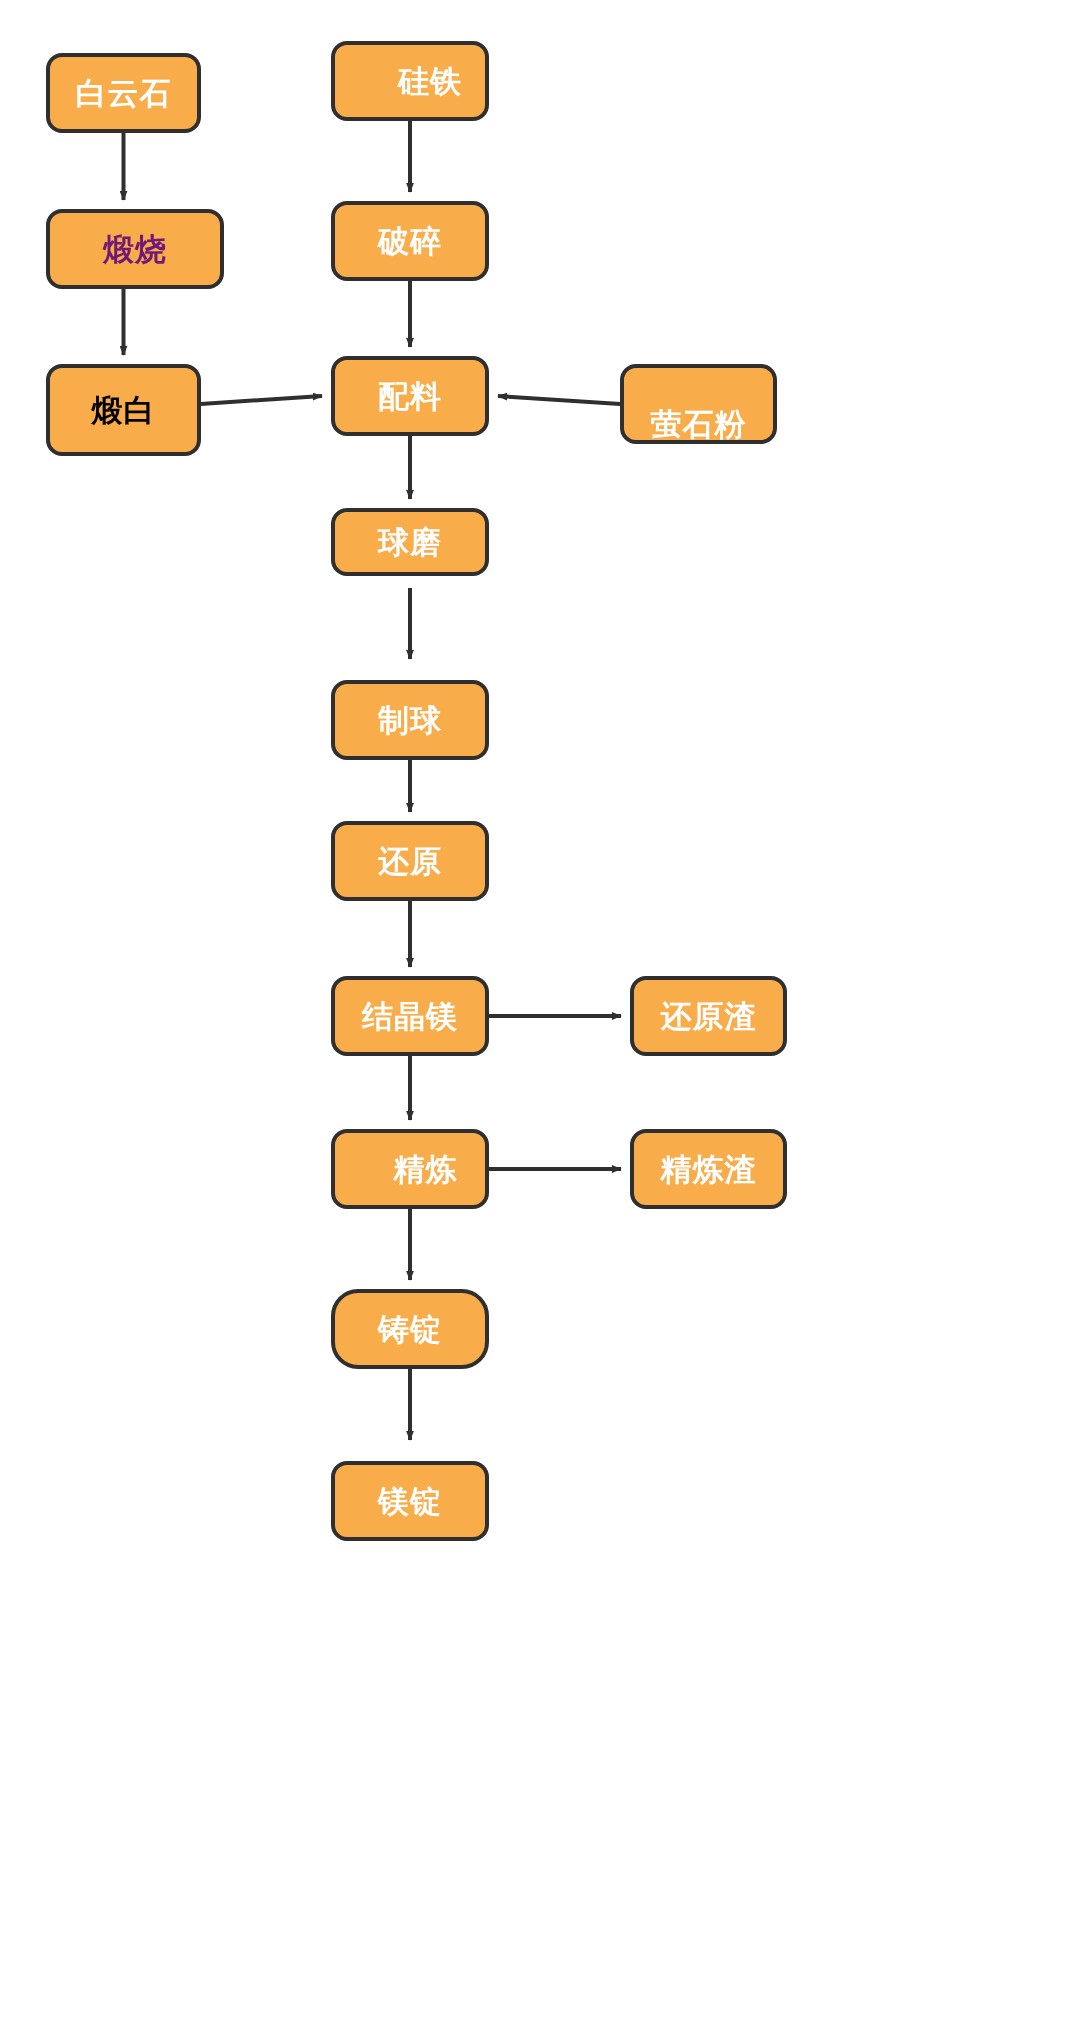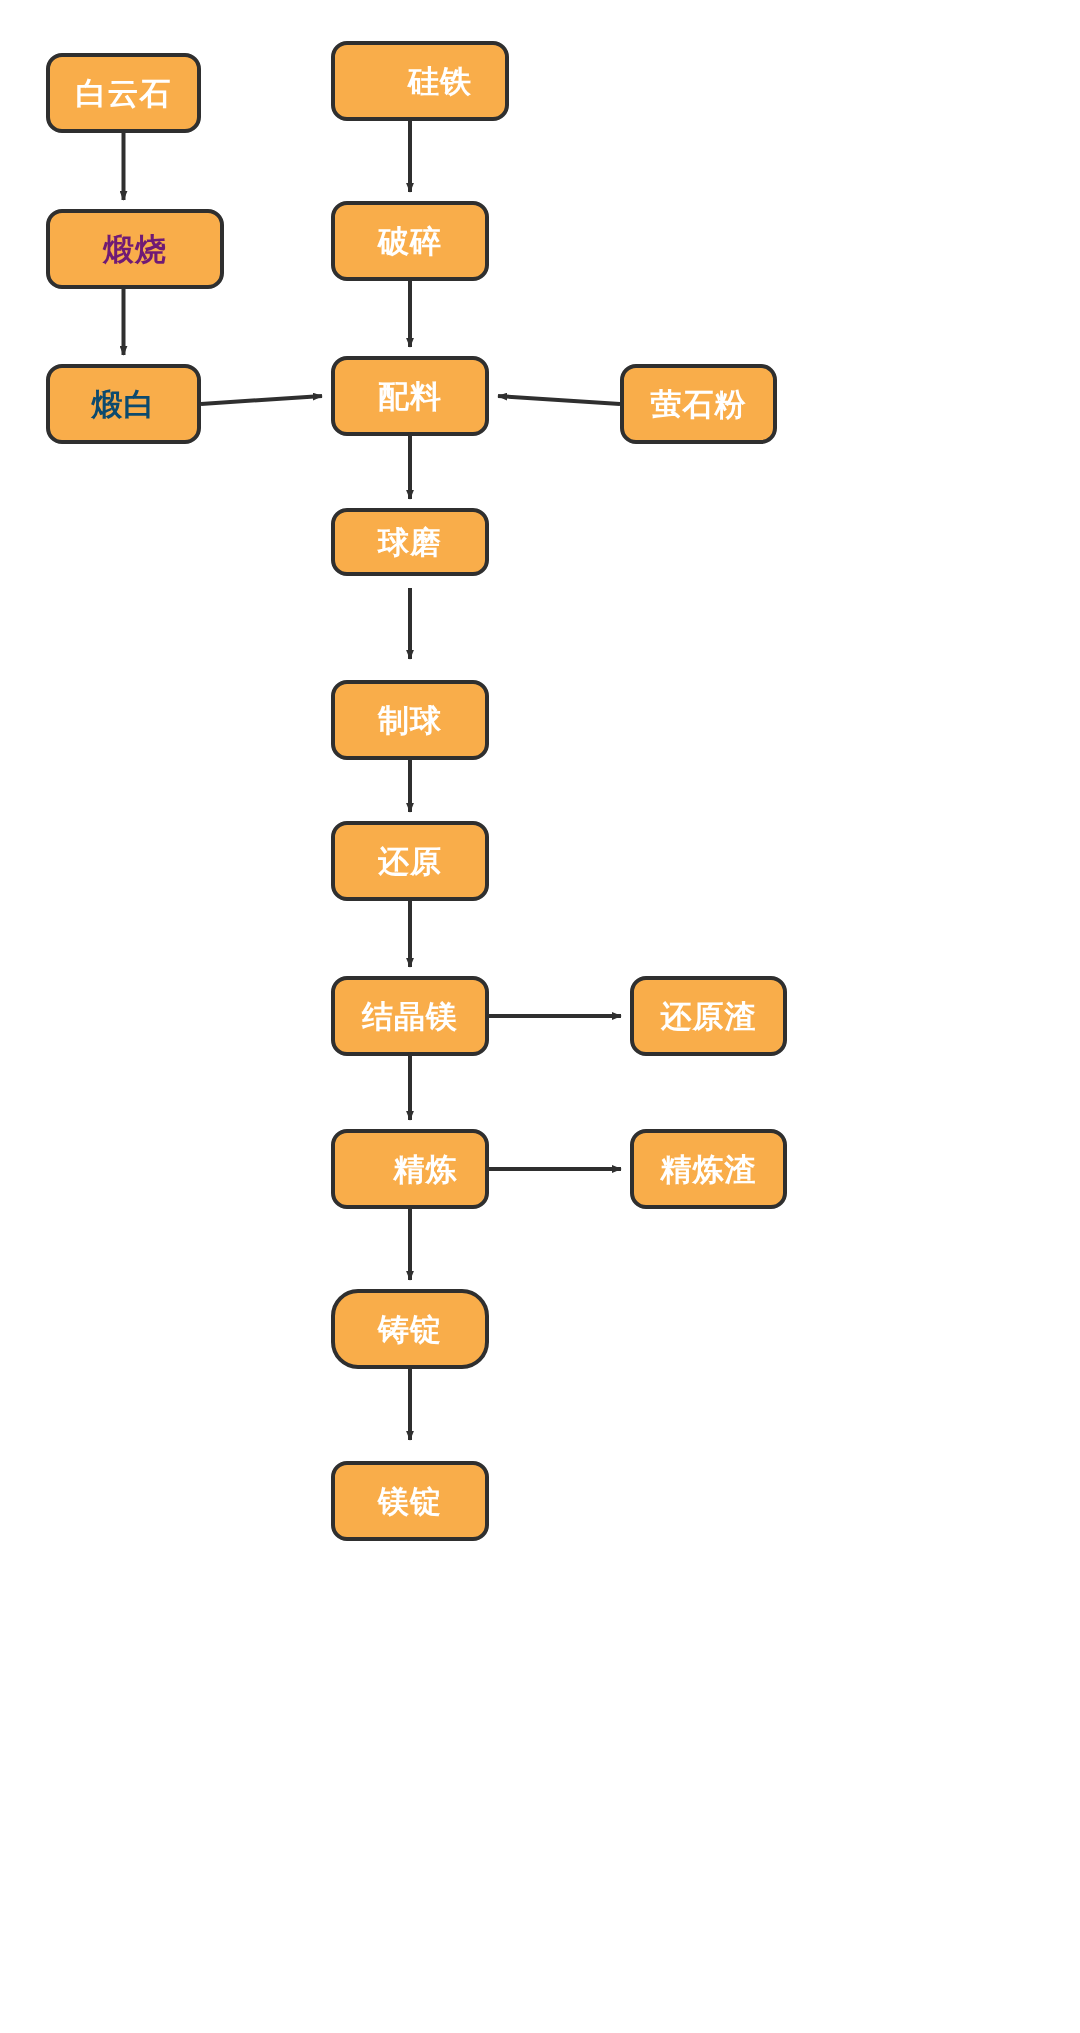--- a/index.html
+++ b/index.html
@@ -82,24 +82,24 @@
       </g>
   </svg>
 
   <div id="node-layer">
       <div class="node" style="left: 46px; top: 53px; width: 155px; height: 80px; background: rgb(249, 173, 74); border-color: rgb(47, 47, 47); color: rgb(255, 255, 255);">
         <span class="node-label">白云石</span>
       </div>
       <div class="node" style="left: 46px; top: 209px; width: 178px; height: 80px; background: rgb(249, 173, 74); border-color: rgb(47, 47, 47); color: #701a75; text-align: right;">
         <span class="node-label">煅烧</span>
       </div>
-      <div class="node" style="left: 46px; top: 364px; width: 155px; height: 80px; background: rgb(249, 173, 74); border-color: rgb(47, 47, 47); color: #0c4a6e;">
+      <div class="node" style="left: 46px; top: 364px; width: 155px; height: 92px; background: rgb(249, 173, 74); border-color: rgb(47, 47, 47); color: #000000;">
         <span class="node-label">煅白</span>
       </div>
-      <div class="node" style="left: 331px; top: 41px; width: 178px; height: 80px; background: rgb(249, 173, 74); border-color: rgb(47, 47, 47); color: rgb(255, 255, 255); padding-left: 40px;">
+      <div class="node" style="left: 331px; top: 41px; width: 158px; height: 80px; background: rgb(249, 173, 74); border-color: rgb(47, 47, 47); color: rgb(255, 255, 255); padding-left: 40px;">
         <span class="node-label">硅铁</span>
       </div>
       <div class="node" style="left: 331px; top: 201px; width: 158px; height: 80px; background: rgb(249, 173, 74); border-color: rgb(47, 47, 47); color: rgb(255, 255, 255);">
         <span class="node-label">破碎</span>
       </div>
       <div class="node" style="left: 331px; top: 356px; width: 158px; height: 80px; background: rgb(249, 173, 74); border-color: rgb(47, 47, 47); color: rgb(255, 255, 255);">
         <span class="node-label">配料</span>
       </div>
       <div class="node" style="left: 331px; top: 508px; width: 158px; height: 68px; background: rgb(249, 173, 74); border-color: rgb(47, 47, 47); color: rgb(255, 255, 255);">
         <span class="node-label">球磨</span>
@@ -115,21 +115,21 @@
       </div>
       <div class="node" style="left: 331px; top: 1129px; width: 158px; height: 80px; background: rgb(249, 173, 74); border-color: rgb(47, 47, 47); color: rgb(255, 255, 255); padding-left: 31px;">
         <span class="node-label">精炼</span>
       </div>
       <div class="node" style="left: 331px; top: 1289px; width: 158px; height: 80px; background: rgb(249, 173, 74); border-color: rgb(47, 47, 47); color: rgb(255, 255, 255); border-radius: 27px;">
         <span class="node-label">铸锭</span>
       </div>
       <div class="node" style="left: 331px; top: 1449px; width: 158px; height: 80px; background: rgb(249, 173, 74); border-color: rgb(47, 47, 47); color: rgb(255, 255, 255); margin-top: 12px;">
         <span class="node-label">镁锭</span>
       </div>
-      <div class="node" style="left: 620px; top: 364px; width: 157px; height: 80px; background: rgb(249, 173, 74); border-color: rgb(47, 47, 47); color: rgb(255, 255, 255);">
+      <div class="node" style="left: 620px; top: 364px; width: 157px; height: 80px; background: rgb(249, 173, 74); border-color: rgb(47, 47, 47); color: rgb(255, 255, 255); align-items: flex-end;">
         <span class="node-label">萤石粉</span>
       </div>
       <div class="node" style="left: 630px; top: 976px; width: 157px; height: 80px; background: rgb(249, 173, 74); border-color: rgb(47, 47, 47); color: rgb(255, 255, 255);">
         <span class="node-label">还原渣</span>
       </div>
       <div class="node" style="left: 630px; top: 1129px; width: 157px; height: 80px; background: rgb(249, 173, 74); border-color: rgb(47, 47, 47); color: rgb(255, 255, 255);">
         <span class="node-label">精炼渣</span>
       </div>
     </div>
 

